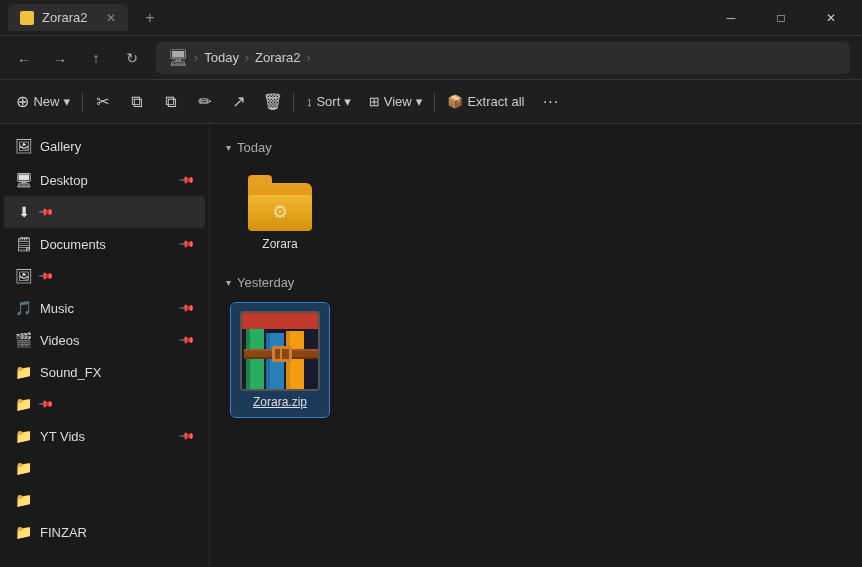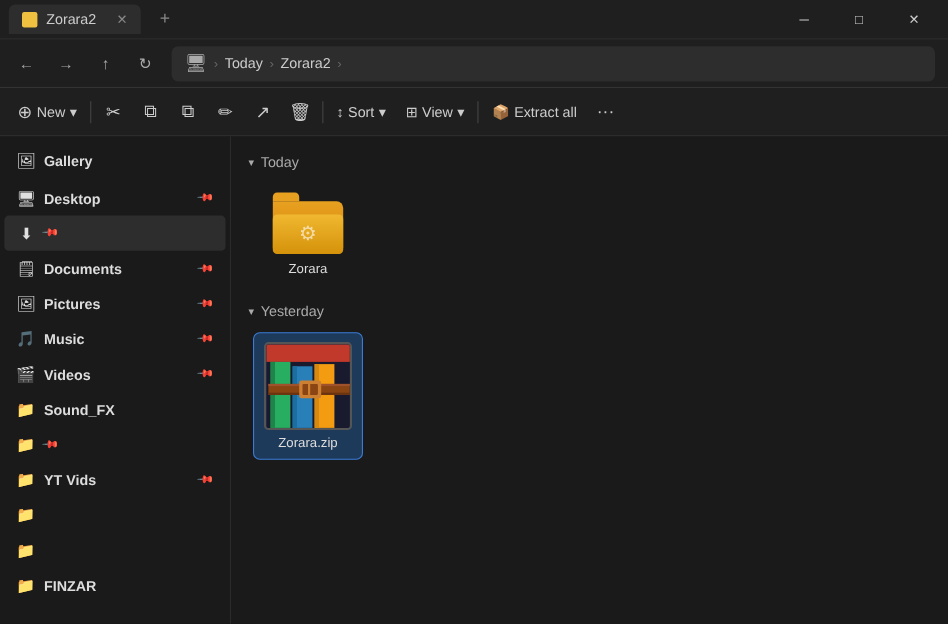--- a/index.html
+++ b/index.html
@@ -196,21 +196,20 @@
       justify-content: center;
       font-size: 14px;
     }
     .sidebar-item .si-label {
       flex: 1;
       font-size: 13px;
       color: #ddd;
       overflow: hidden;
       text-overflow: ellipsis;
       white-space: nowrap;
-      font-weight: bold;
     }
     .sidebar-item .si-pin {
       font-size: 10px;
       color: #666;
       transform: rotate(45deg);
     }
     .gallery-item {
       padding: 0 12px;
       margin: 2px 4px;
     }
@@ -243,21 +242,21 @@
 
     .file-item {
       width: 100px;
       display: flex;
       flex-direction: column;
       align-items: center;
       padding: 8px;
       border-radius: 6px;
       cursor: pointer;
     }
-    .file-item.selected { background: #1e3a5a; border: 1px solid #3a7bd5; }
+    .file-item.selected { background: #1e3a5a; border: 1px solid #3a7bd5; text-decoration: underline; }
 
     .folder-icon {
       width: 64px;
       height: 56px;
       position: relative;
       margin-bottom: 6px;
     }
     .folder-back {
       width: 64px;
       height: 48px;
@@ -423,21 +422,20 @@
     </div>
 
     <div class="sidebar-item">
       <span class="si-icon">🗒</span>
       <span class="si-label">Documents</span>
       <span class="si-pin">📌</span>
     </div>
 
     <div class="sidebar-item">
       <span class="si-icon">🖼</span>
-      <span class="si-label">Pictures</span>
       <span class="si-pin">📌</span>
     </div>
 
     <div class="sidebar-item">
       <span class="si-icon">🎵</span>
       <span class="si-label">Music</span>
       <span class="si-pin">📌</span>
     </div>
 
     <div class="sidebar-item">

